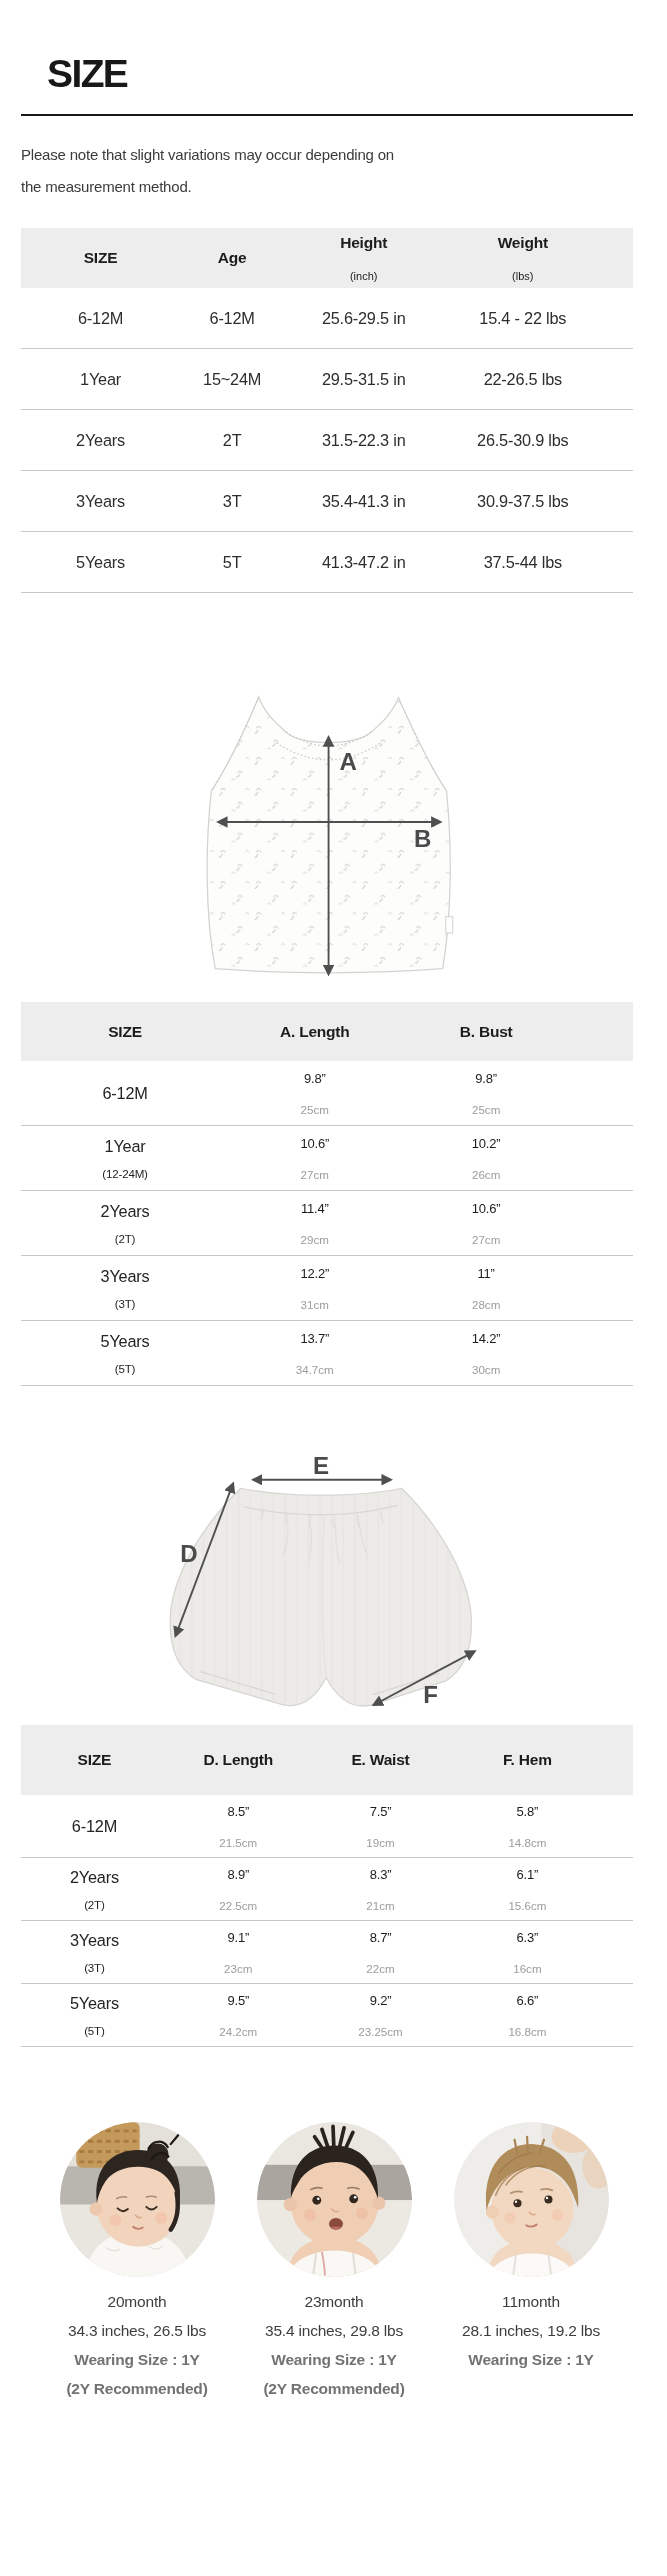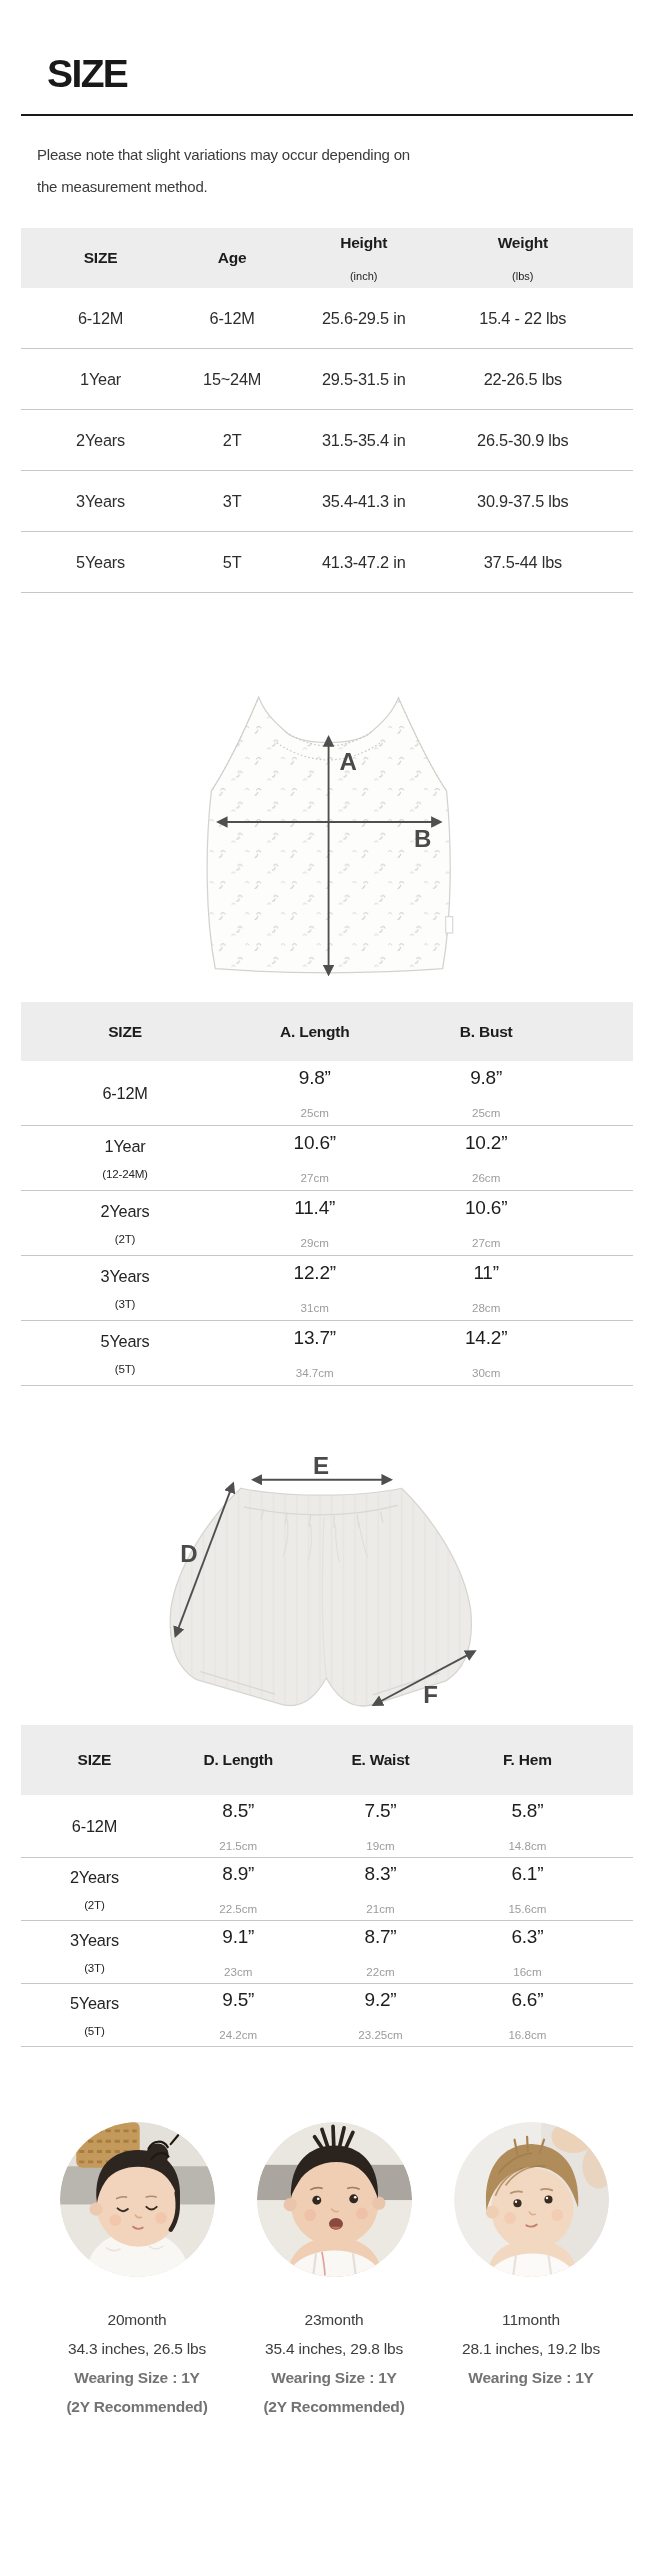--- a/index.html
+++ b/index.html
@@ -9,37 +9,37 @@
     -webkit-font-smoothing:antialiased;
   }
   .content { padding-left:21px; padding-right:35px; }
 
   
   .page-title {
     margin:0; padding-top:54px; padding-left:26px;
     font-size:39px; line-height:39px; font-weight:700; letter-spacing:-1.6px; color:#191919;
   }
   .title-rule { border:none; border-top:2.3px solid #191919; margin:21px 0 0 0; }
-  .note { margin:23px 0 0 16px; font-size:15px; line-height:32px; color:#3b3b3b; letter-spacing:-0.2px; }
+  .note { margin:23px 0 0 0; font-size:15px; line-height:32px; color:#3b3b3b; letter-spacing:-0.2px; }
 
   
   table.sz { width:100%; border-collapse:collapse; table-layout:fixed; }
   table.sz td { text-align:center; vertical-align:middle; padding:0; }
   table.sz thead td { background:#ededed; }
   table.sz tbody td { border-bottom:0.8px solid #c7c7c7; }
   .h-main { font-size:15.5px; font-weight:700; color:#1c1c1c; letter-spacing:-0.2px; }
   .h-sub  { font-size:11px; color:#1c1c1c; margin-top:18px; }
 
   .age-table { margin-top:25px; }
   .age-table thead td { height:60px; }
   .age-table tbody td { height:60px; font-size:16.3px; color:#2d2d2d; letter-spacing:-0.2px; }
 
   .meas-table .size-main { font-size:16.3px; color:#242424; letter-spacing:-0.2px; }
   .meas-table .size-sub  { font-size:11.6px; color:#242424; margin-top:11px; letter-spacing:-0.2px; }
-  .meas-table .v-in { font-size:19px; color:#1d1d1d; letter-spacing:-0.2px; }
+  .meas-table .v-in { font-size:13px; color:#1d1d1d; letter-spacing:-0.2px; }
   .meas-table .v-cm { font-size:11.6px; color:#9c9c9c; margin-top:17px; }
 
   .top-table { margin-top:17px; }
   .top-table thead td { height:59px; }
   .top-table tbody td { height:64px; }
 
   .bottom-table { margin-top:2.3px; }
   .bottom-table thead td { height:70px; }
   .bottom-table tbody td { height:62px; }
 
@@ -47,21 +47,21 @@
   .diagram { display:block; }
   .tank-diagram { margin-top:66px; }
   .shorts-diagram { margin-top:57px; }
   .measure-label { font-size:31px; font-weight:700; fill:#4a4a4a; }
 
   
   .models { margin-top:75px; display:flex; justify-content:center; }
   .models figure { margin:0; width:197px; }
   .photo { width:155px; height:155px; margin:0 auto; border-radius:50%; overflow:hidden; }
   .photo svg { display:block; }
-  figcaption { margin-top:28px; }
+  figcaption { margin-top:10px; }
   figcaption p { margin:0; text-align:center; font-size:15.5px; line-height:29px; color:#3e3e3e; letter-spacing:-0.2px; }
   figcaption p.bold { font-weight:700; color:#737373; }
 </style>
 </head>
 <body>
 
 <div class="page">
 
   <div class="content">
     <h1 class="page-title">SIZE</h1>
@@ -109,21 +109,21 @@
         <tr>
             <td>1Year</td>
             <td>15~24M</td>
             <td>29.5-31.5 in</td>
             <td>22-26.5 lbs</td>
             <td></td>
           </tr>
         <tr>
             <td>2Years</td>
             <td>2T</td>
-            <td>31.5-35.4 in</td>
+            <td>31.5-22.3 in</td>
             <td>26.5-30.9 lbs</td>
             <td></td>
           </tr>
         <tr>
             <td>3Years</td>
             <td>3T</td>
             <td>35.4-41.3 in</td>
             <td>30.9-37.5 lbs</td>
             <td></td>
           </tr>

